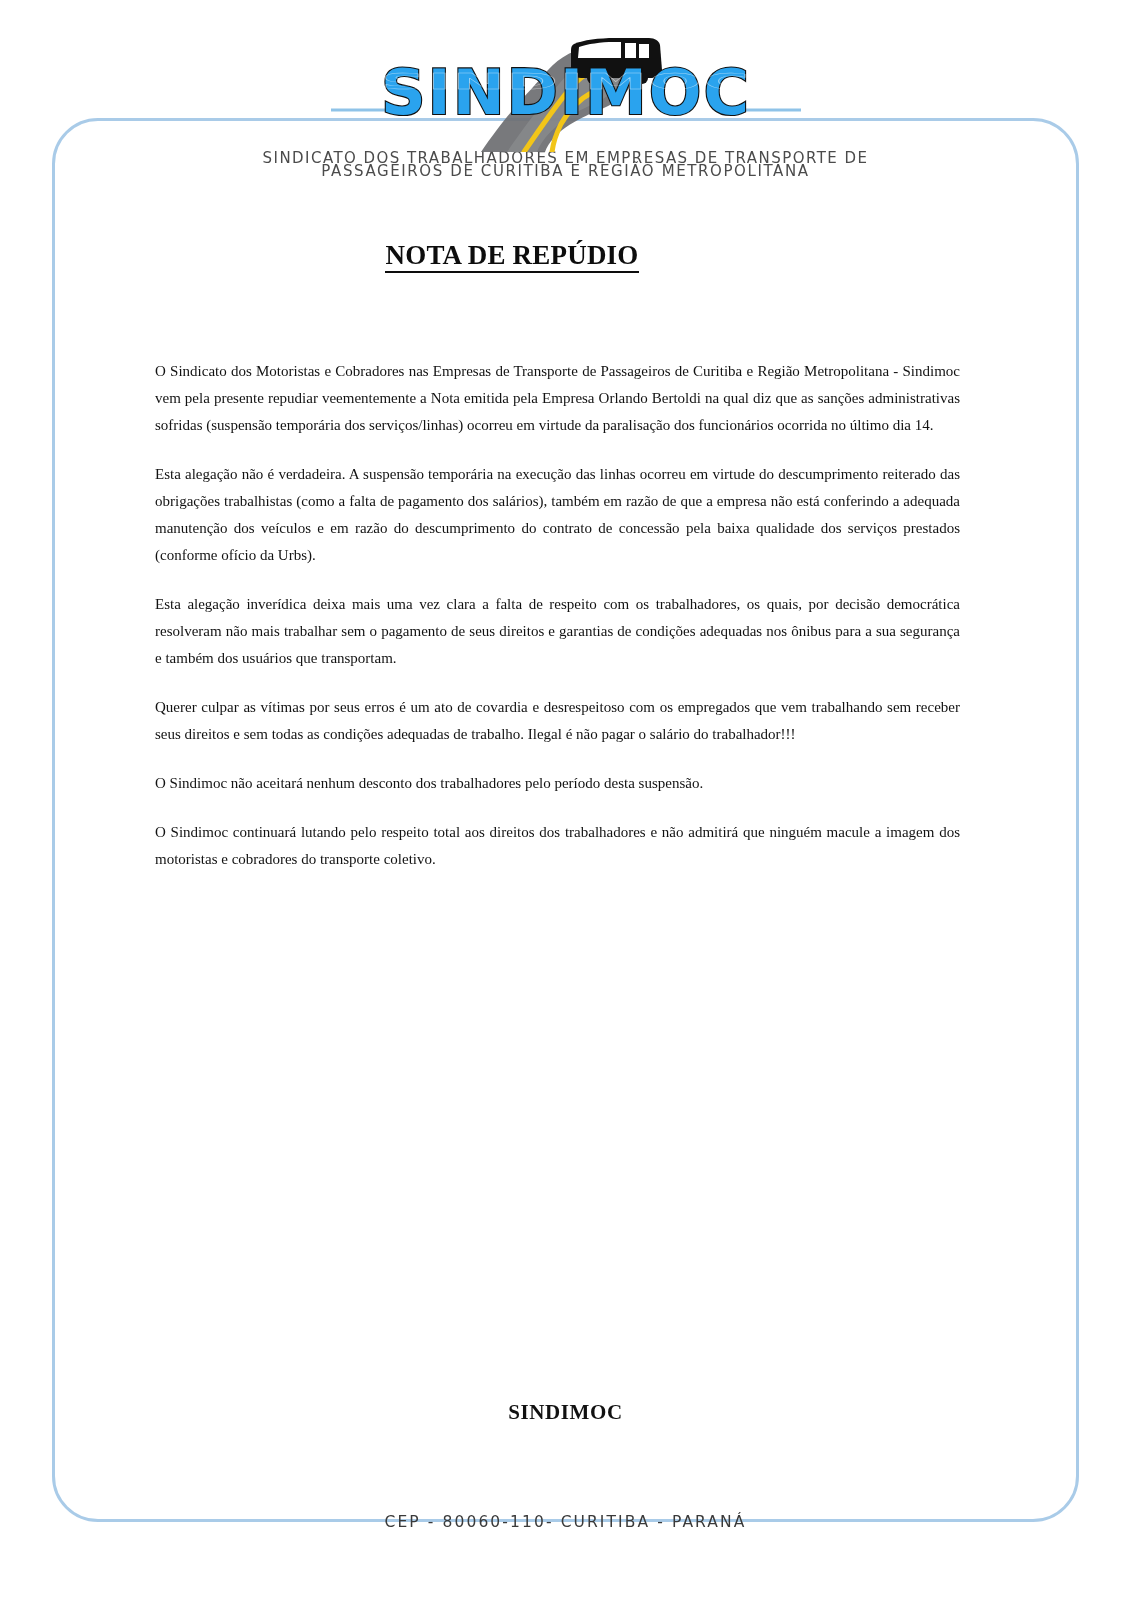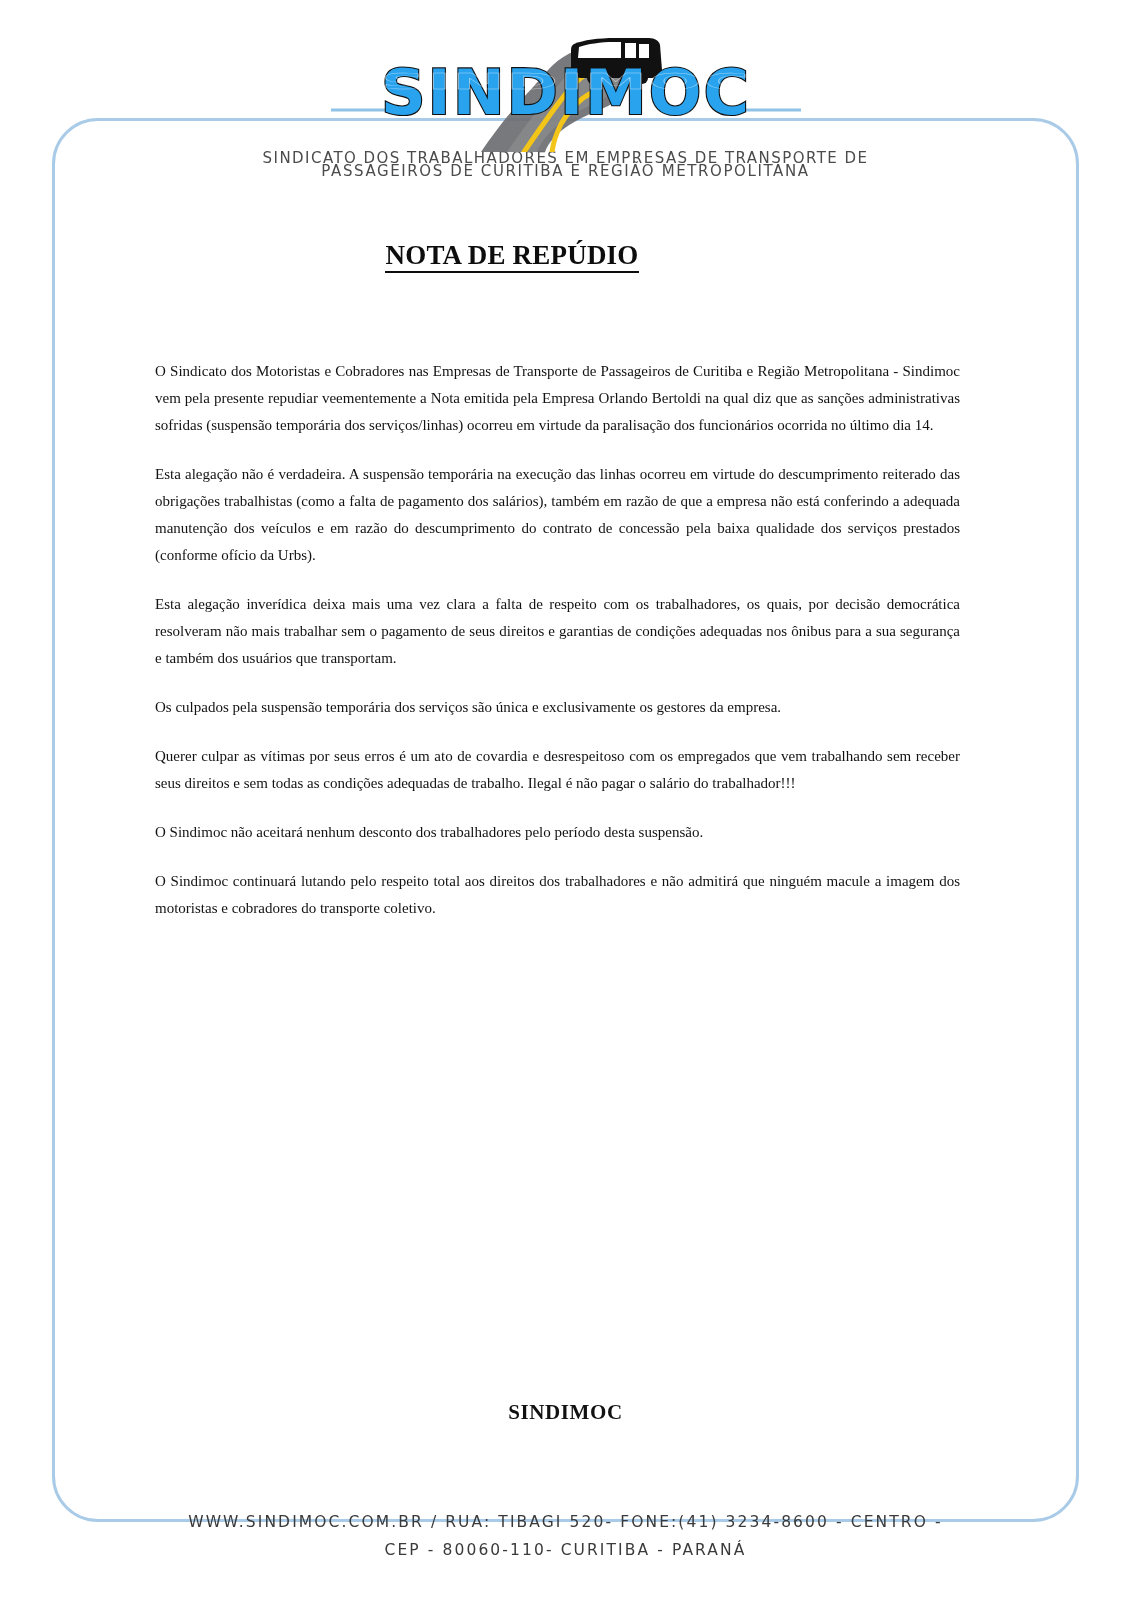--- a/index.html
+++ b/index.html
@@ -174,24 +174,22 @@
 </div>
 
 <div class="doc-title">
   <span>NOTA DE REPÚDIO</span>
 </div>
 
 <div class="content">
   <p>O Sindicato dos Motoristas e Cobradores nas Empresas de Transporte de Passageiros de Curitiba e Região Metropolitana - Sindimoc  vem pela presente repudiar veementemente a Nota emitida pela Empresa Orlando Bertoldi  na qual diz que as sanções administrativas sofridas (suspensão temporária dos serviços/linhas) ocorreu em virtude da paralisação dos funcionários ocorrida no último dia 14.</p>
   <p>Esta alegação não é verdadeira. A suspensão temporária na execução das linhas ocorreu em virtude do descumprimento reiterado das obrigações trabalhistas (como a falta de pagamento dos salários), também em razão de que a empresa não está conferindo a adequada manutenção dos veículos e em razão do descumprimento do contrato de concessão pela baixa qualidade dos serviços prestados (conforme ofício da Urbs).</p>
   <p>Esta alegação inverídica deixa mais uma vez clara a falta de respeito com os trabalhadores, os quais, por decisão democrática resolveram não mais trabalhar sem o pagamento de seus direitos e garantias de condições adequadas nos ônibus para a sua segurança  e também dos usuários que transportam.</p>
-  <p>Os culpados pela suspensão temporária dos serviços são única e exclusivamente os gestores da empresa.</p>
   <p>Querer culpar as vítimas por seus erros é um ato de covardia e desrespeitoso com os empregados que vem trabalhando sem receber seus direitos e sem todas as condições adequadas de trabalho. Ilegal é não pagar o salário do trabalhador!!!</p>
   <p>O Sindimoc não aceitará nenhum desconto dos trabalhadores pelo período desta suspensão.</p>
   <p class="last">O Sindimoc continuará lutando pelo respeito total aos direitos dos trabalhadores e não admitirá que ninguém macule a imagem dos motoristas e cobradores do transporte coletivo.</p>
 </div>
 
 <div class="signature">SINDIMOC</div>
 
 <div class="footer">
-  <div>WWW.SINDIMOC.COM.BR / RUA: TIBAGI 520- FONE:(41) 3234-8600 - CENTRO -</div>
   <div>CEP - 80060-110- CURITIBA - PARANÁ</div>
 </div>
 
 </body></html>

